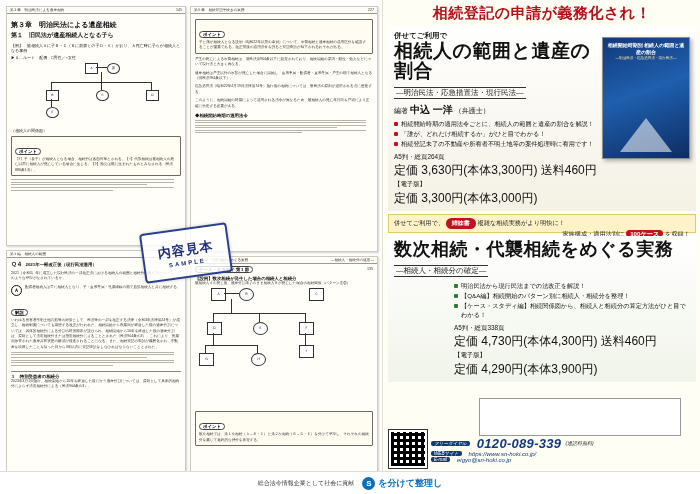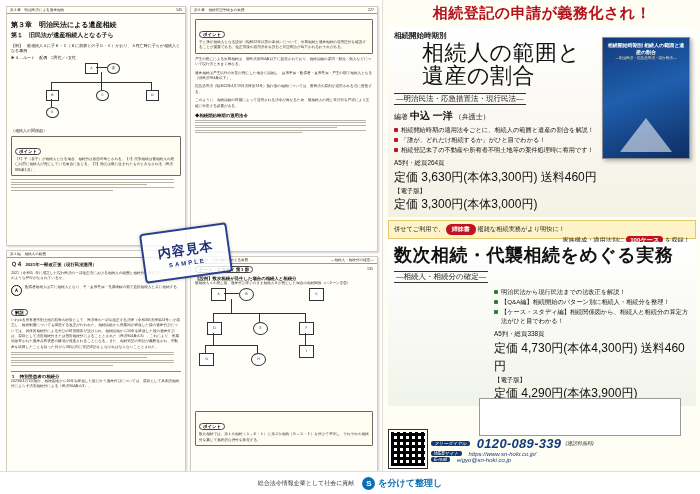--- a/index.html
+++ b/index.html
@@ -57,21 +57,21 @@
   .right{position:absolute;left:382px;top:0;width:318px;height:494px;background:#fffef4;
          border-left:1px solid #e3ded0;}
   .flyer-head{text-align:center;padding:4px 0 2px;}
   .flyer-head .t{font-size:15px;font-weight:bold;color:#b3121b;letter-spacing:.5px;}
 
   .promo{position:relative;margin:2px 5px;padding:4px 6px;}
   .promo.a{background:linear-gradient(180deg,#ffffff 0%,#f4f1e4 100%);}
   .promo.b{background:linear-gradient(180deg,#ffffff 0%,#f1f4ea 100%);}
 
   .ttl-small{font-size:7.5px;font-weight:bold;color:#222;}
-  .ttl-big{font-size:22px;font-weight:normal;color:#111;letter-spacing:.5px;line-height:1.05;margin-left:28px;}
+  .ttl-big{font-size:19px;font-weight:bold;color:#111;letter-spacing:.5px;line-height:1.05;}
   .ttl-big2{font-size:18px;font-weight:bold;color:#111;letter-spacing:.5px;line-height:1.05;}
   .ttl-sub{font-size:7.5px;color:#222;border-top:1px solid #333;border-bottom:1px solid #333;display:inline-block;padding:0 2px;margin:2px 0;}
   .author{font-size:7px;color:#111;margin:2px 0;}
   .author b{font-size:10px;}
 
   .bullets{margin:3px 0 0 0;padding:0;list-style:none;}
   .bullets li{font-size:6.2px;color:#111;line-height:1.45;margin-bottom:1px;padding-left:7px;position:relative;}
   .bullets li:before{content:"";position:absolute;left:0;top:2px;width:4px;height:4px;background:#c1121f;border-radius:1px;}
   .bullets.green li:before{background:#2f7d32;}
 
@@ -273,21 +273,21 @@
 
     <div class="promo a">
       <div class="bookcover" id="cover1">
         <div class="ct">相続開始時期別
 相続人の範囲と遺産の割合</div>
         <div class="cs">―明治民法・応急措置法・現行民法―</div>
         <div class="pyramid"></div>
       </div>
 
       <div style="width:208px;">
-        <div class="ttl-small">相続開始時期別</div>
+        <div class="ttl-small">併せてご利用で</div>
         <div class="ttl-big">相続人の範囲と遺産の割合</div>
         <div class="ttl-sub">―明治民法・応急措置法・現行民法―</div>
         <div class="author">
           <span>編著</span>
           <b>中込 一洋</b>
           <span>（弁護士）</span>
         </div>
         <ul class="bullets">
           <li>相続開始時期の適用法令ごとに、相続人の範囲と遺産の割合を解説！</li>
           <li>「誰が、どれだけ相続するか」がひと目でわかる！</li>
@@ -312,21 +312,21 @@
         <span>を収録！</span>
       </span>
     </div>
 
     <div class="promo b" style="min-height:128px;">
       <div class="ttl-big2">数次相続・代襲相続をめぐる実務</div>
       <div class="ttl-sub">―相続人・相続分の確定―</div>
 
       
 
-      <div style="margin-left:100px;">
+      <div style="margin-left:60px;">
         <ul class="bullets green">
           <li>明治民法から現行民法までの法改正を解説！</li>
           <li>【Q&amp;A編】相続開始のパターン別に相続人・相続分を整理！</li>
           <li>【ケース・スタディ編】相続関係図から、相続人と相続分の算定方法がひと目でわかる！</li>
         </ul>
         <div class="price">
           <div>A5判・総頁338頁</div>
           <div class="big">定価 4,730円(本体4,300円) 送料460円</div>
           <div>【電子版】</div>
           <div class="big">定価 4,290円(本体3,900円)</div>

